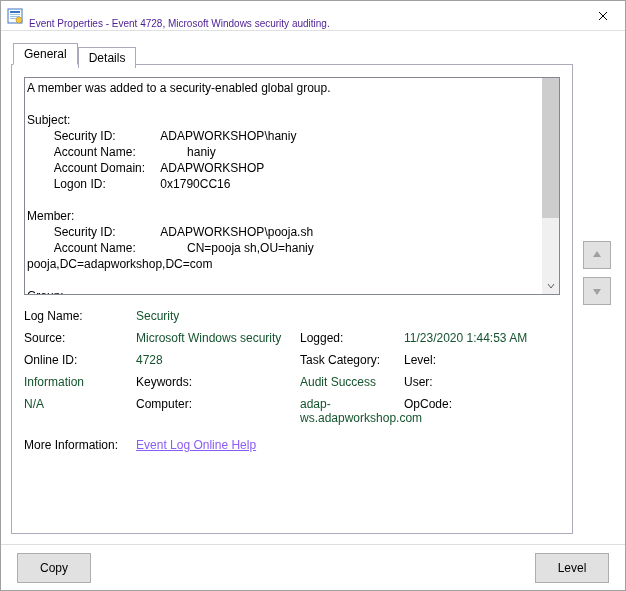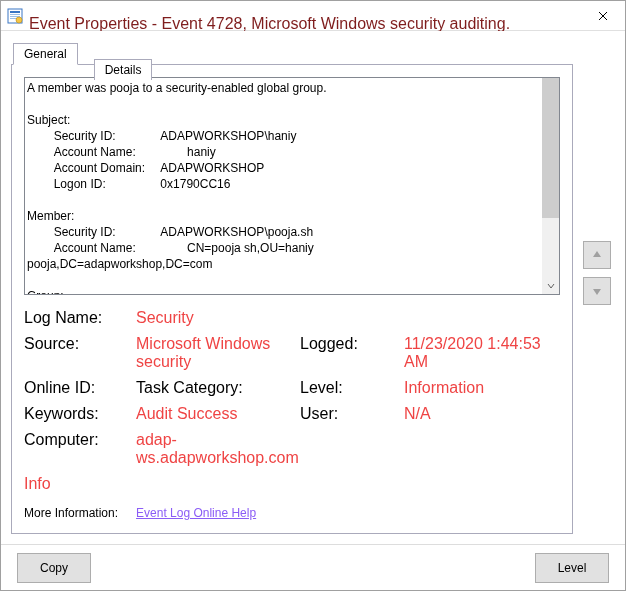--- a/index.html
+++ b/index.html
@@ -23,22 +23,22 @@
     background: #fff;
     border-bottom: 1px solid #e0e0e0;
   }
   .titlebar-icon {
     width: 16px; height: 16px;
     margin-right: 6px;
     flex-shrink: 0;
   }
   .titlebar-text {
     flex: 1;
-    font-size: 16px;
-    color: #7f1d1d;
+    font-size: 10px;
+    color: #4c1d95;
     white-space: nowrap; overflow: hidden; text-overflow: ellipsis; margin-top: 16px;
   }
   .titlebar-close {
     width: 45px; height: 29px;
     display: flex; align-items: center; justify-content: center;
     color: #000;
   }
 
   .client {
     flex: 1;
@@ -61,27 +61,27 @@
     position: relative;
     z-index: 2;
     padding-left: 2px;
     height: 23px;
   }
   .tab {
     padding: 3px 10px 3px 10px;
     border: 1px solid #aab;
     border-bottom: none;
     background: #fff;
-    margin-right: 16px;
+    margin-right: 0px;
     font-size: 12px;
     position: relative;
   }
   .tab.inactive {
     background: #fff;
-    top: 16px;
+    top: 4px;
     color: #000;
   }
   .tab.active {
     background: #fff;
     border-bottom: 1px solid #fff;
     top: 1px;
   }
   .tab-panel {
     border: 1px solid #aab;
     flex: 1;
@@ -120,25 +120,25 @@
     display:flex; align-items:center; justify-content:center;
     color:#606060; font-size:9px;
   }
   .desc-scroll-arrow.bottom { bottom: 0; }
 
   .meta-grid {
     display: grid;
     grid-template-columns: 108px 160px 100px 1fr;
     row-gap: 8px;
     column-gap: 4px;
-    font-size: 16px;
+    font-size: 12px;
     align-items: start;
   }
   .meta-label { color: #000; }
-  .meta-value { color: #ef4444; }
+  .meta-value { color: #14532d; }
   .span2 { grid-column: span 3; }
 
   .more-info {
     margin-top: 13px;
     display: flex; align-items: center; gap: 18px;
     font-size: 12px;
   }
   .link { color: #8b5cf6; text-decoration: underline; cursor: pointer; }
 
   .square-btn {
@@ -194,21 +194,21 @@
 
   <div class="client">
     <div class="left-col">
       <div class="tabs">
         <div class="tab active">General</div>
         <div class="tab inactive">Details</div>
       </div>
       <div class="tab-panel">
 
         <div class="desc-box">
-<div class="desc-content"><span>A member was pooja to a security-enabled global group.</span>
+<div class="desc-content"><span>A member was added to a security-enabled global group.</span>
 
 <span>Subject:</span>
 	<span>Security ID:</span>		<span>ADAPWORKSHOP\haniy</span>
 	<span>Account Name:</span>		<span>haniy</span>
 	<span>Account Domain:</span>	<span>ADAPWORKSHOP</span>
 	<span>Logon ID:</span>		<span>0x1790CC16</span>
 
 <span>Member:</span>
 	<span>Security ID:</span>		<span>ADAPWORKSHOP\pooja.sh</span>
 	<span>Account Name:</span>		<span>CN=pooja sh,OU=haniy</span>
@@ -231,33 +231,34 @@
         <div class="meta-grid">
           <div class="meta-label">Log Name:</div>
           <div class="meta-value span2">Security</div>
 
           <div class="meta-label">Source:</div>
           <div class="meta-value">Microsoft Windows security</div>
           <div class="meta-label">Logged:</div>
           <div class="meta-value">11/23/2020 1:44:53 AM</div>
 
           <div class="meta-label">Online ID:</div>
+          <div class="meta-value">4728</div>
           <div class="meta-label">Task Category:</div>
 
           <div class="meta-label">Level:</div>
           <div class="meta-value">Information</div>
           <div class="meta-label">Keywords:</div>
           <div class="meta-value">Audit Success</div>
 
           <div class="meta-label">User:</div>
           <div class="meta-value">N/A</div>
           <div class="meta-label">Computer:</div>
           <div class="meta-value">adap-ws.adapworkshop.com</div>
 
-          <div class="meta-value span2">Info</div>
+          <div class="meta-label">OpCode:</div>
         </div>
 
         <div class="more-info">
           <span>More Information:</span>
           <span class="link">Event Log Online Help</span>
         </div>
 
       </div>
     </div>
 

